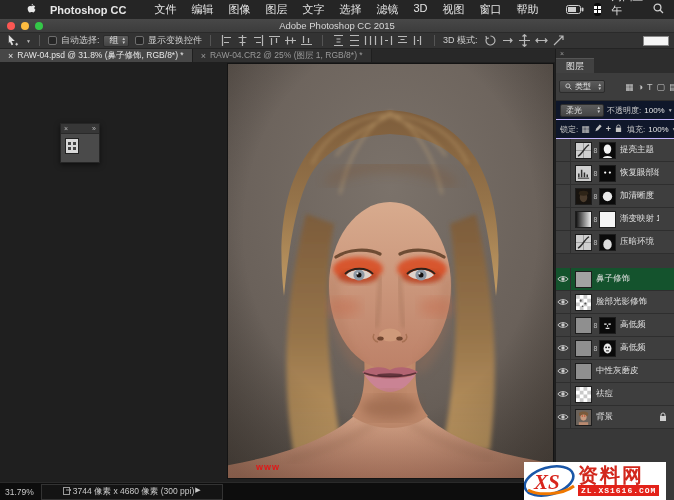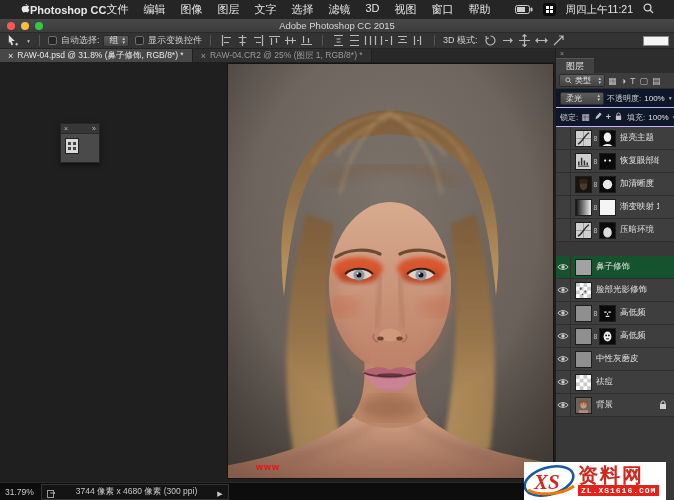--- a/index.html
+++ b/index.html
@@ -2,21 +2,21 @@
 <html><head>
 <meta charset="utf-8">
 <style>
   * { margin:0; padding:0; box-sizing:border-box; }
   html,body { width:674px; height:500px; overflow:hidden; background:#1a1a1a;
     font-family:"Liberation Sans","DejaVu Sans",sans-serif; }
   .window { position:relative; width:674px; height:500px; display:flex; flex-direction:column; }
 
   
   .menubar { height:19px; background:#252525; display:flex; align-items:center;
-    color:#e6e6e6; font-size:11px; padding:0 20px; flex:none; }
+    color:#e6e6e6; font-size:11px; padding:0 26px; gap:14px; flex:none; }
   .menubar .app-name { font-weight:bold; }
   .menubar .mitem { white-space:nowrap; }
   .menubar .spacer { flex:1; }
   .menubar .right { display:flex; align-items:center; gap:10px; font-size:10.5px; }
   .ime-icon { width:13px; height:13px; background:#0a0a0a; border-radius:3px;
     display:flex; align-items:center; justify-content:center; }
   .ime-icon i { width:7px; height:7px;
     background:
       linear-gradient(#fff,#fff) 0 0/3px 3px no-repeat,
       linear-gradient(#fff,#fff) 4px 0/3px 3px no-repeat,
@@ -66,28 +66,28 @@
   .mp-icon { width:14px; height:16px; background:#d9d9d9; border:1px solid #222; position:relative; }
   .mp-icon::after { content:""; position:absolute; left:2px; top:3px; width:8px; height:8px;
     background:
       linear-gradient(#444,#444) 0 0/3px 3px no-repeat,
       linear-gradient(#444,#444) 5px 0/3px 3px no-repeat,
       linear-gradient(#444,#444) 0 5px/3px 3px no-repeat,
       linear-gradient(#444,#444) 5px 5px/3px 3px no-repeat; }
 
   .statusbar { height:18px; background:#0d0d0d; border-top:1px solid #2a2a2a; display:flex; align-items:center;
     gap:7px; padding:0 5px; color:#c9c9c9; font-size:8.5px; flex:none; }
-  .docinfo { display:flex; align-items:flex-end; gap:20px; border:1px solid #333; padding:1px 5px; background:#141414; }
+  .docinfo { display:flex; align-items:flex-start; gap:1px; border:1px solid #333; padding:1px 21px; background:#141414; }
 
   
   .panel { width:119px; background:#393939; border-left:1px solid #1d1d1d; display:flex; flex-direction:column; flex:none; }
   .panel-topstrip { height:9px; background:#2d2d2d; color:#9a9a9a; font-size:7px; line-height:9px; padding:0 4px; flex:none; }
   .panel-tabrow { height:15px; background:#2d2d2d; display:flex; flex:none; }
   .panel-tab { background:#414141; color:#e0e0e0; font-size:9px; padding:1px 10px 0; border-top:1px solid #555; }
-  .filter-row { height:16px; display:flex; align-items:center; gap:3px; padding:0 3px; background:#3d3d3d;
+  .filter-row { height:28px; display:flex; align-items:center; gap:20px; padding:0 3px; background:#3d3d3d;
     border-bottom:1px solid #2c2c2c; flex:none; }
   .filter-dd { height:13px; flex:none; width:46px; font-size:8px; }
   .ficon { color:#c3c3c3; font-size:9px; line-height:10px; }
   .blend-row, .lock-row { height:19px; display:flex; align-items:center; gap:3px; padding:0 4px;
     background:#0f172a; border-bottom:1px solid #c4b5fd; color:#c9c9c9; font-size:8px; flex:none; white-space:nowrap; }
   .blend-dd { width:44px; height:13px; font-size:8px; flex:none; }
   .pct { color:#e3e3e3; }
   .caret { font-size:5px; color:#bbb; }
   .lockicons { display:flex; gap:4px; align-items:center; color:#c3c3c3; font-size:9px; }
 

